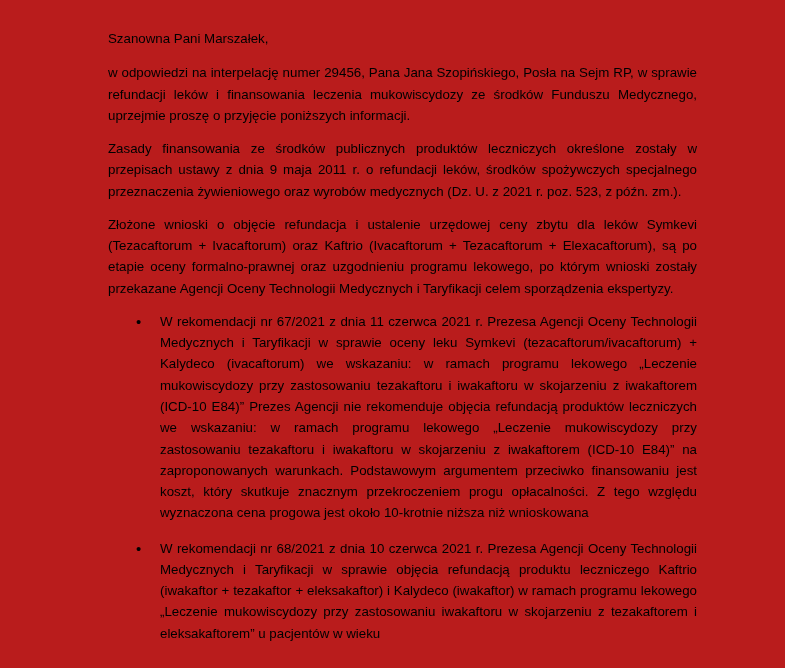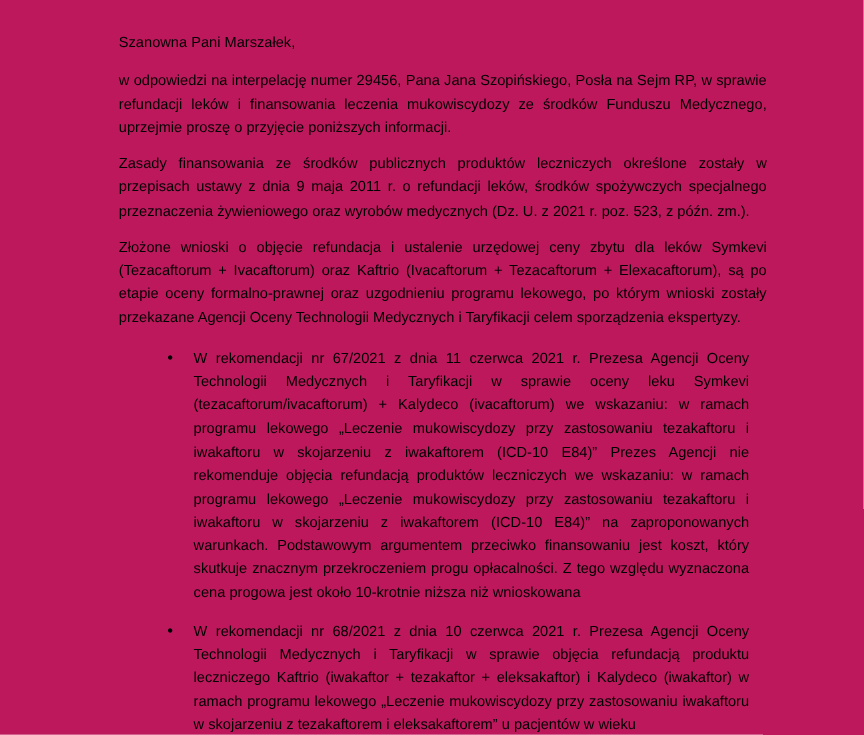--- a/index.html
+++ b/index.html
@@ -12,38 +12,38 @@
     height: 668px;
     overflow: hidden;
     font-family: "Liberation Sans", sans-serif;
     color: #000000;
   }
   .page {
     box-sizing: border-box;
     width: 785px;
     height: 668px;
     padding: 28px 88px 0 108px;
-    background: #be185d;
+    background: #b91c1c;
   }
   p.para {
     margin: 0 0 12px 0;
     font-size: 13.3px;
     line-height: 1.60;
     text-align: justify;
     text-justify: inter-word;
     hyphens: none;
   }
   p.salutation {
     margin: 0 0 13px 0;
     font-size: 13.3px;
     line-height: 1.60;
     text-align: left;
   }
   ul.bullets {
-    margin: 16px;
+    margin: 0;
     padding: 0 0 0 28px;
     list-style: none;
   }
   ul.bullets > li {
     position: relative;
     margin: 0 0 14px 0;
     padding-left: 24px;
     font-size: 13.3px;
     line-height: 1.60;
     text-align: justify;

